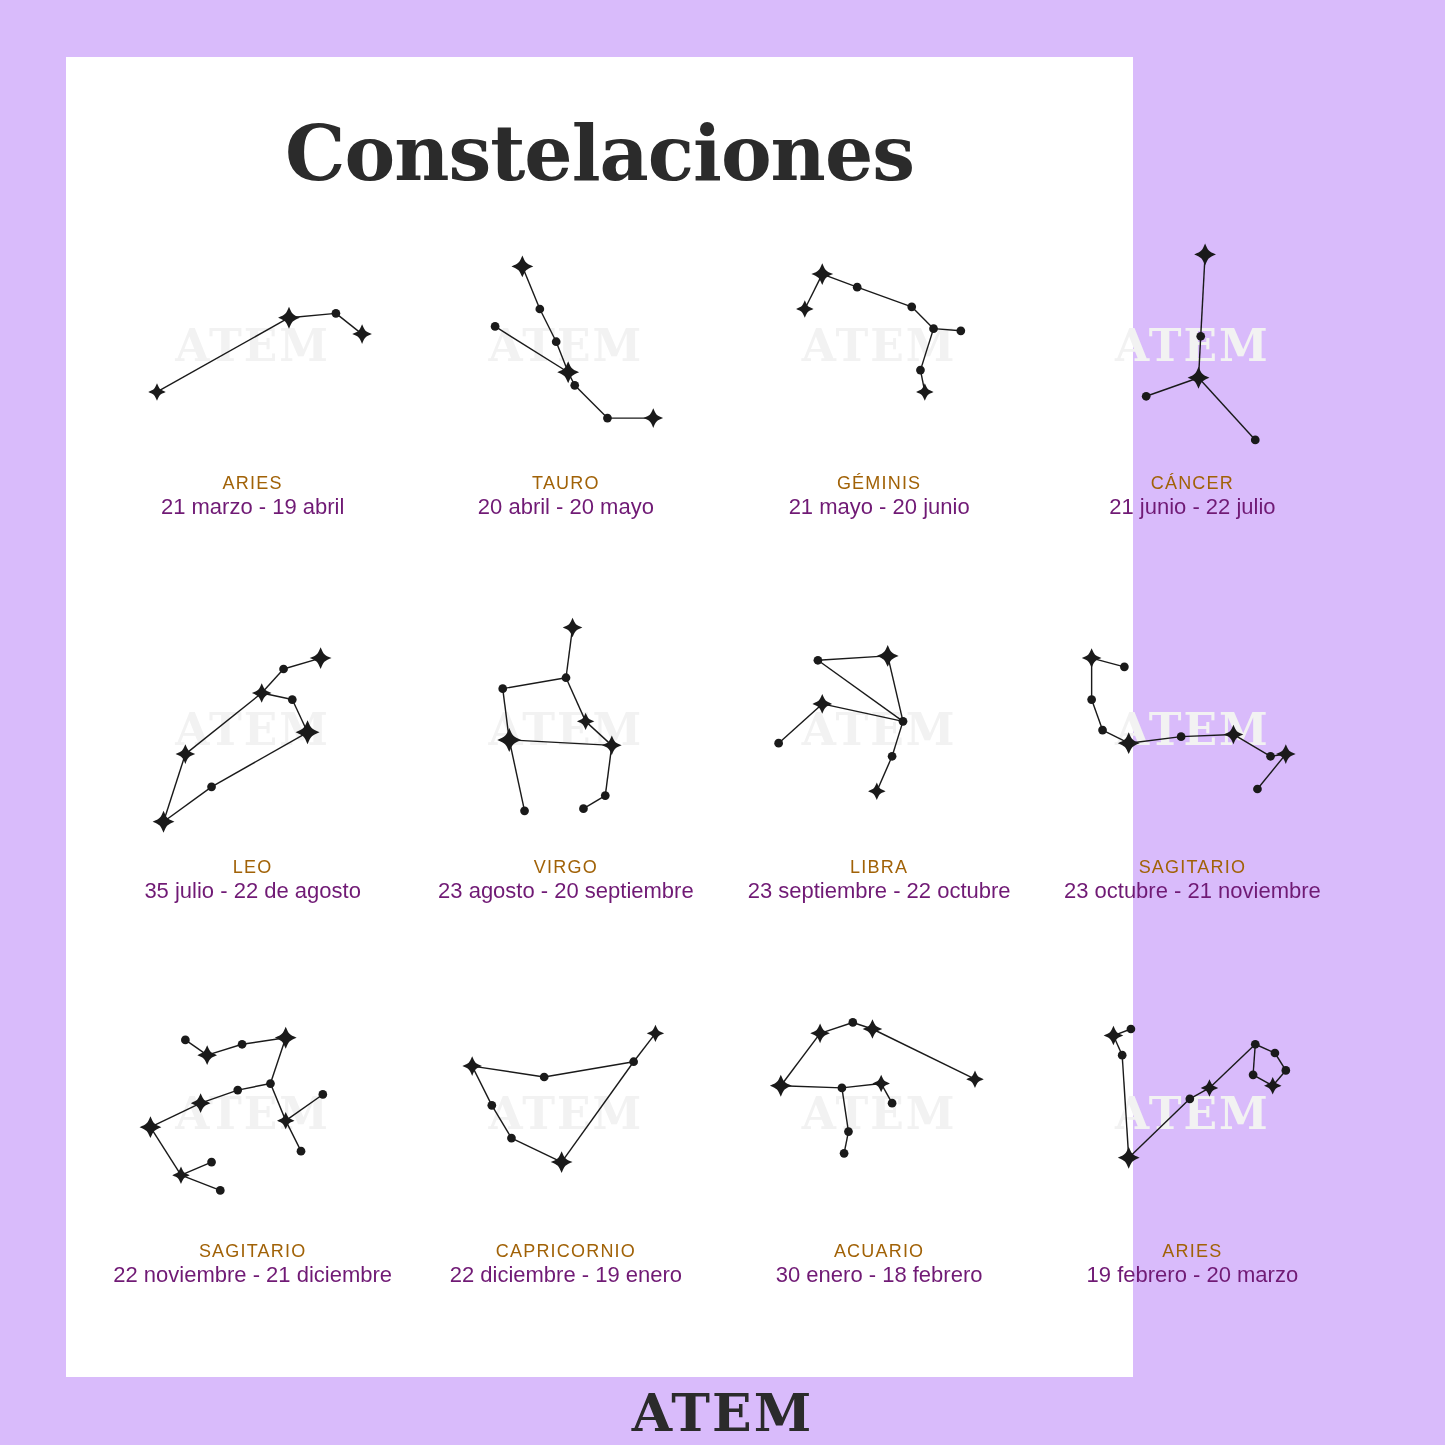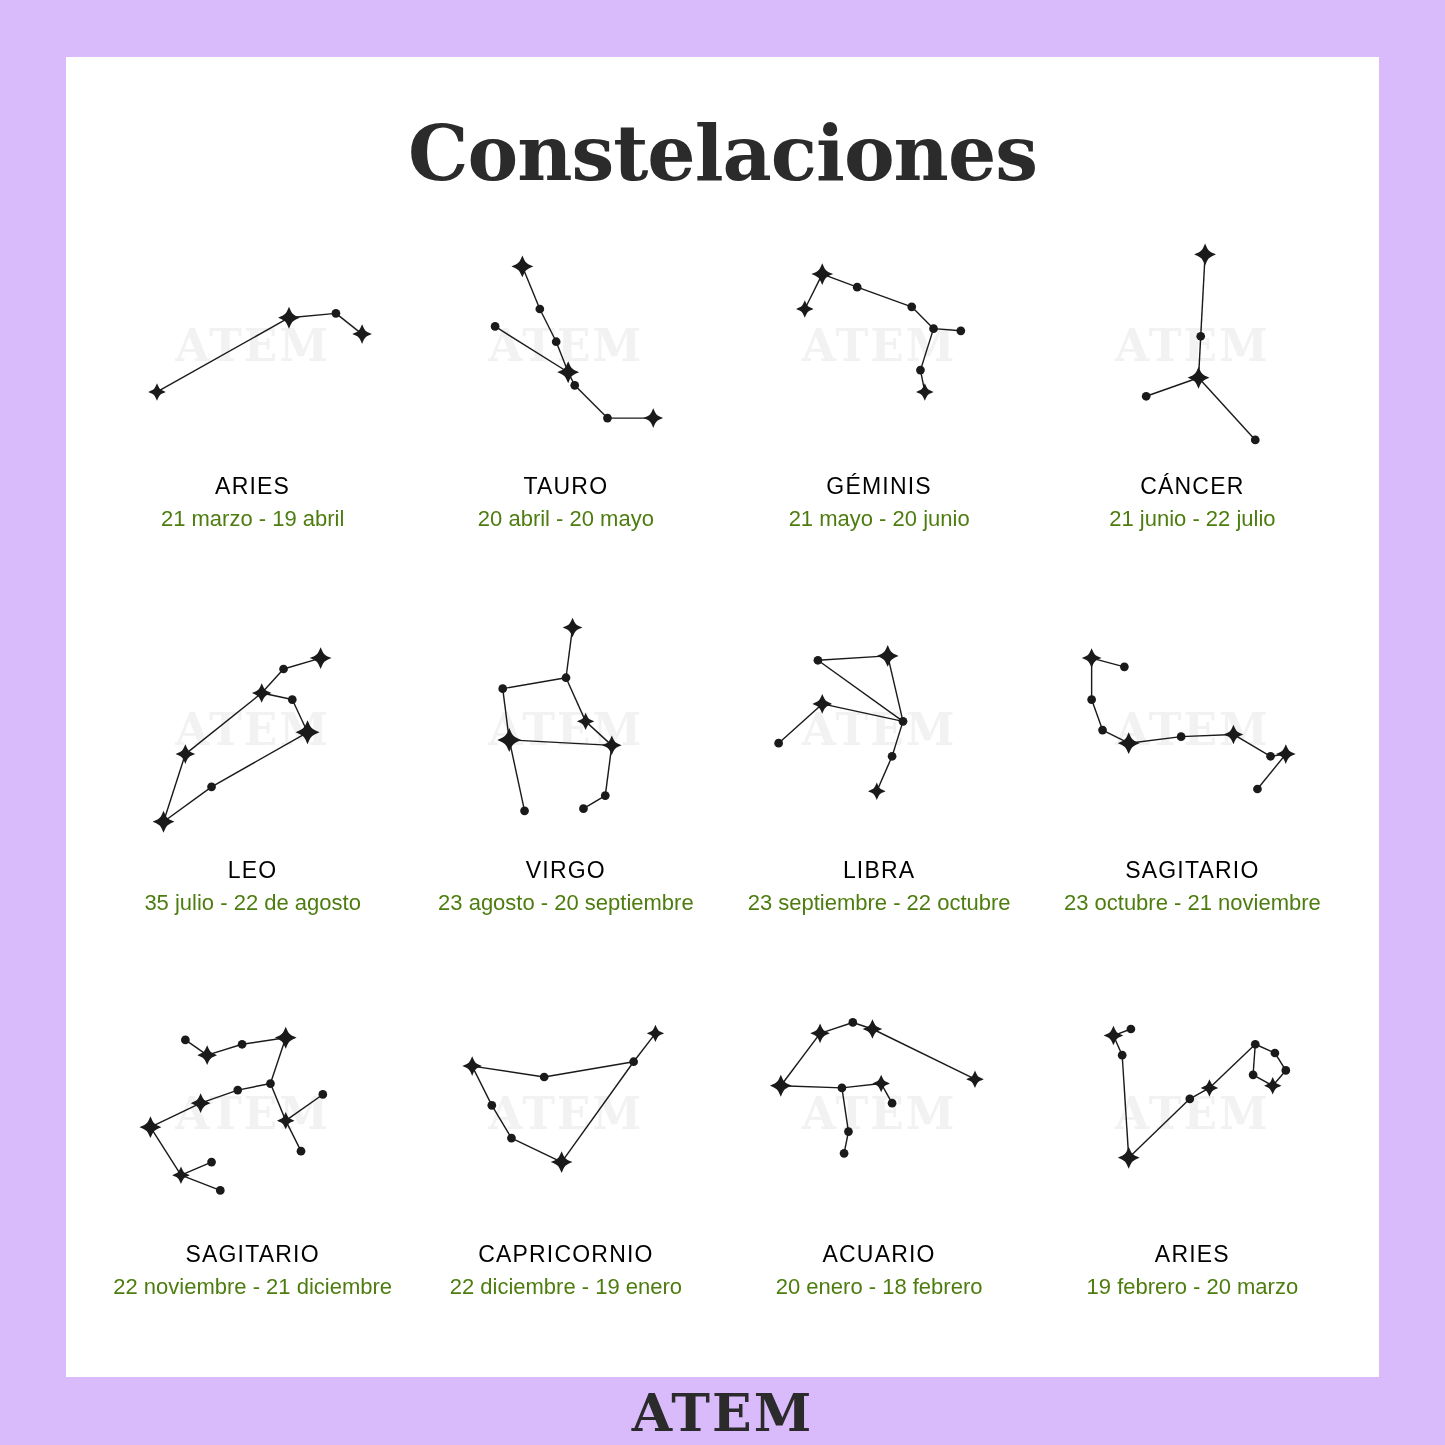--- a/index.html
+++ b/index.html
@@ -10,21 +10,21 @@
     width: 1445px;
     height: 1445px;
     background: #d9bbfb;
     font-family: "Liberation Sans", sans-serif;
     overflow: hidden;
   }
   #poster {
     position: absolute;
     left: 66px;
     top: 57px;
-    width: 1313px;
+    width: 1067px;
     height: 1320px;
     background: #ffffff;
   }
   #title {
     position: absolute;
     top: 52px;
     left: 0;
     width: 100%;
     text-align: center;
     font-family: "DejaVu Serif", serif;
@@ -65,29 +65,28 @@
     letter-spacing: 2px;
     user-select: none;
   }
   .art svg {
     position: absolute;
     left: 0;
     top: 0;
   }
   .sign-name {
     margin-top: 8px;
-    font-size: 23px;
+    font-size: 18px;
     letter-spacing: 1.2px;
-    color: #000000;
+    color: #a16207;
     text-align: center;
   }
   .sign-dates {
-    margin-top: 6px;
     font-size: 22px;
-    color: #4d7c0f;
+    color: #701a75;
     text-align: right;
     white-space: nowrap;
   }
   #footer-brand {
     position: absolute;
     left: 0;
     top: 1382px;
     width: 100%;
     text-align: center;
     font-family: "DejaVu Serif", serif;
@@ -491,21 +490,21 @@
             <circle cx="122" cy="96" r="4" fill="#1a1a1a"></circle>
             <path d="M 198 66 C 200.4 71.6 200.4 71.6 206 74
             C 200.4 76.4 200.4 76.4 198 82
             C 195.6 76.4 195.6 76.4 190 74
             C 195.6 71.6 195.6 71.6 198 66 Z" fill="#1a1a1a"></path>
             <circle cx="82" cy="122" r="4" fill="#1a1a1a"></circle>
             <circle cx="78" cy="142" r="4" fill="#1a1a1a"></circle>
           </svg>
         </div>
         <div class="sign-name">ACUARIO</div>
-        <div class="sign-dates">20 enero - 18 febrero</div>
+        <div class="sign-dates">30 enero - 18 febrero</div>
       </div>
       <div class="cell">
         <div class="art">
           <div class="watermark">ATEM</div>
           <svg width="240" height="240" viewBox="0 0 220 210">
             <line x1="38" y1="34" x2="54" y2="28" stroke="#1a1a1a" stroke-width="1.3"></line>
             <line x1="38" y1="34" x2="46" y2="52" stroke="#1a1a1a" stroke-width="1.3"></line>
             <line x1="46" y1="52" x2="52" y2="146" stroke="#1a1a1a" stroke-width="1.3"></line>
             <line x1="52" y1="146" x2="108" y2="92" stroke="#1a1a1a" stroke-width="1.3"></line>
             <line x1="108" y1="92" x2="126" y2="82" stroke="#1a1a1a" stroke-width="1.3"></line>

